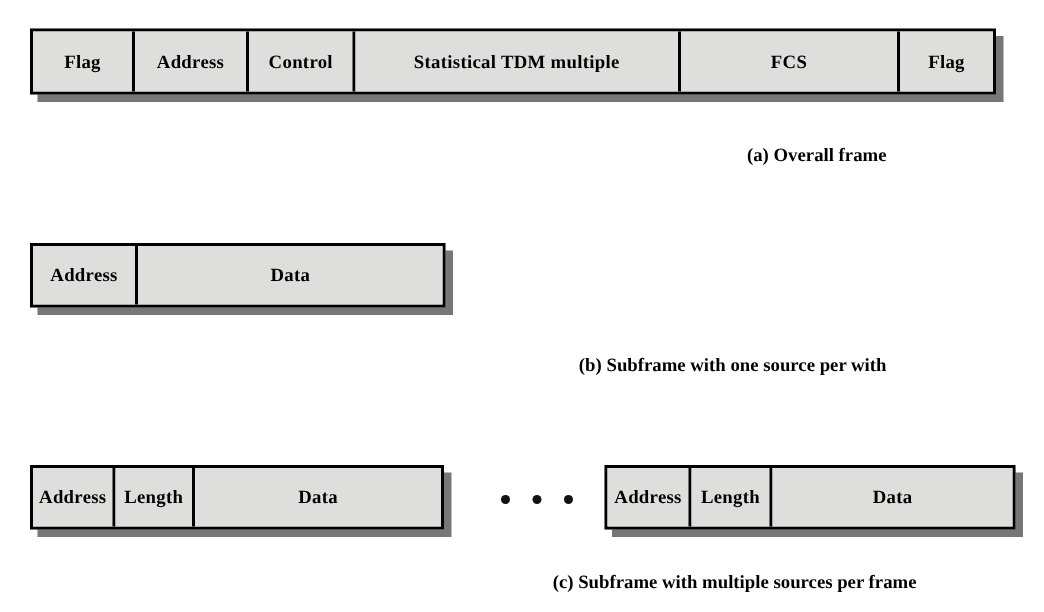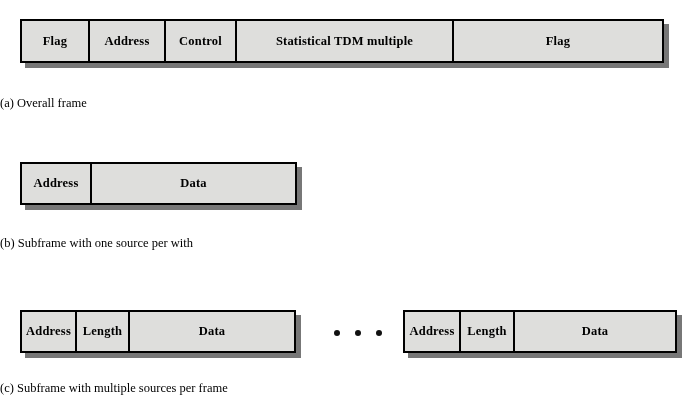--- a/index.html
+++ b/index.html
@@ -98,40 +98,41 @@
     height: 6px;
     border-radius: 50%;
     background: #111111;
   }
 
   
   .caption {
     position: absolute;
     left: 0;
     width: 591px;
-    text-align: left;
-    font-weight: normal;
+    text-align: right;
+    font-weight: bold;
     font-size: 12.5px;
     color: #000000;
     white-space: nowrap;
   }
   #caption-a { top: 96px; }
   #caption-b { top: 236px; }
-  #caption-c { top: 381px; }
+  #caption-c { top: 381px; margin-left: 20px; }
 </style>
 </head>
 <body>
 
 <div class="diagram">
 
   <div class="frame-row" id="row-a">
     <div class="cell" style="width:68px">Flag</div>
     <div class="cell" style="width:76px">Address</div>
     <div class="cell" style="width:71px">Control</div>
     <div class="cell" style="width:217px">Statistical TDM multiple</div>
+    <div class="cell" style="width:146px">FCS</div>
     <div class="cell" style="flex:1">Flag</div>
   </div>
 
   <div class="caption" id="caption-a">(a) Overall frame</div>
 
   <div class="frame-row" id="row-b">
     <div class="cell" style="width:70px">Address</div>
     <div class="cell" style="flex:1">Data</div>
   </div>
 

